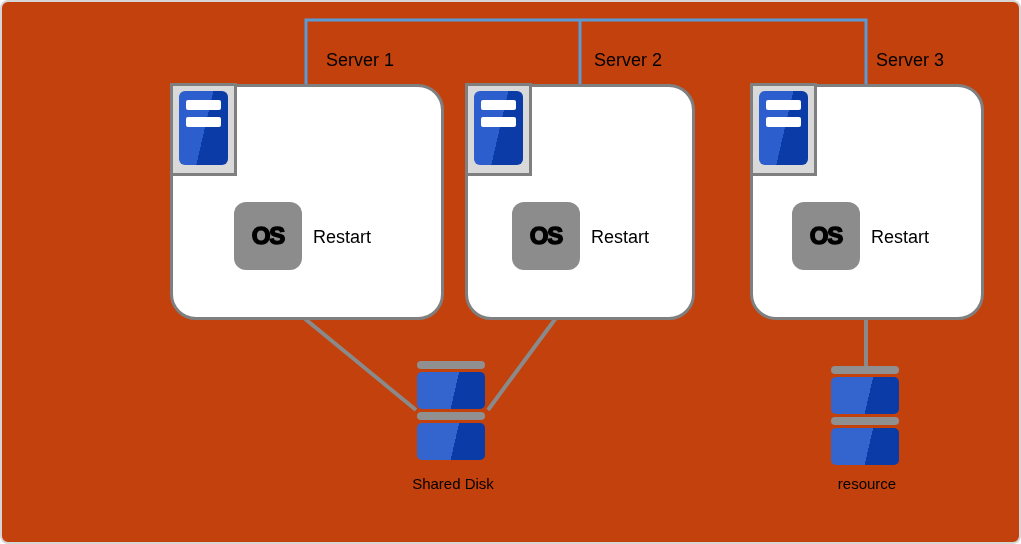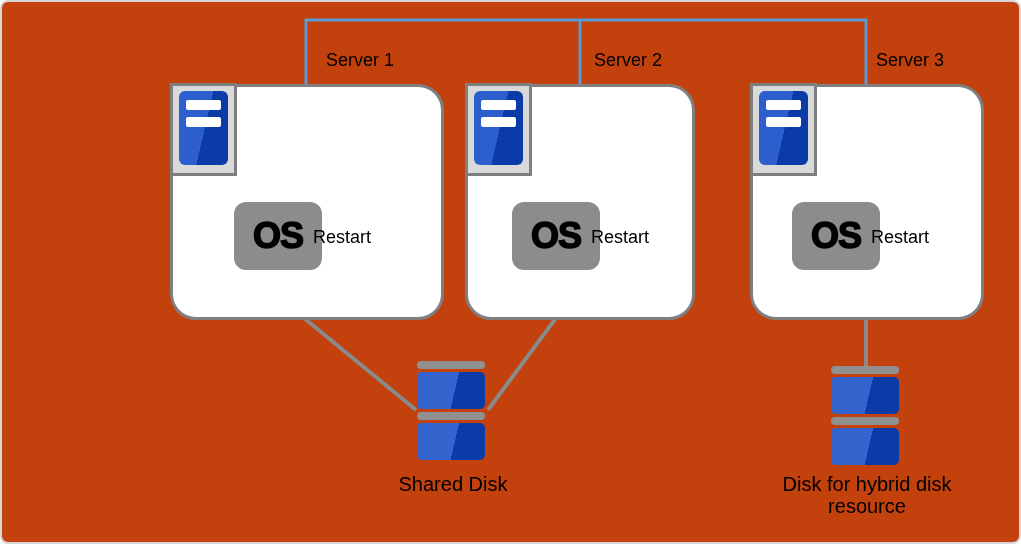--- a/index.html
+++ b/index.html
@@ -37,44 +37,44 @@
     border-radius:6px;
     background:linear-gradient(103deg,#2d5ecd 52%,#0b3ba6 52%);
   }
   .chassis .bar{
     position:absolute;left:7px;right:7px;height:10px;
     background:#fff;border-radius:2px;
   }
   .bar1{top:9px;} .bar2{top:26px;}
 
   .os-badge{
-    position:absolute;top:200px;width:88px;height:68px;
+    position:absolute;top:200px;width:68px;height:68px;
     background:#8c8c8c;border-radius:12px;
     display:flex;align-items:center;justify-content:center;
-    font-size:36px;font-weight:900;letter-spacing:-1px;
+    font-size:24px;font-weight:900;letter-spacing:-1px;
     -webkit-text-stroke:1.5px #000;
   }
   #os1{left:232px;} #os2{left:510px;} #os3{left:790px;}
 
   .restart-label{position:absolute;top:225px;font-size:18px;}
   #restart1{left:311px;} #restart2{left:589px;} #restart3{left:869px;}
 
   .server-label{position:absolute;top:48px;font-size:18px;}
   #slabel1{left:324px;} #slabel2{left:592px;} #slabel3{left:874px;text-align:center;}
 
   .disk{position:absolute;width:68px;}
   #shared-disk{left:415px;top:359px;}
   #hybrid-disk{left:829px;top:364px;}
   .disk .cap{height:8px;background:#909090;border-radius:4px;margin-bottom:3px;}
   .disk .body{
     height:37px;border-radius:5px;margin-bottom:3px;
     background:linear-gradient(103deg,#3465cf 55%,#0b3ba6 55%);
   }
 
-  .disk-label{position:absolute;text-align:center;font-size:20px;line-height:22px;}
+  .disk-label{position:absolute;text-align:center;font-size:15px;line-height:22px;}
   #shared-disk-label{left:331px;top:471px;width:240px;}
   #hybrid-disk-label{left:753px;top:471px;width:224px;}
 </style>
 </head>
 <body>
 
 <div class="canvas">
 
   <svg class="lines" viewBox="0 0 1021 544">
     <path class="blue-line" d="M304 82 V18 H864 V82 M578 18 V82"></path>
@@ -126,17 +126,16 @@
     <div>Shared Disk</div>
   </div>
 
   <div class="disk" id="hybrid-disk">
     <div class="cap"></div>
     <div class="body"></div>
     <div class="cap"></div>
     <div class="body"></div>
   </div>
   <div class="disk-label" id="hybrid-disk-label">
-    <div>Disk for hybrid disk</div>
     <div>resource</div>
   </div>
 
 </div>
 
 </body></html>

